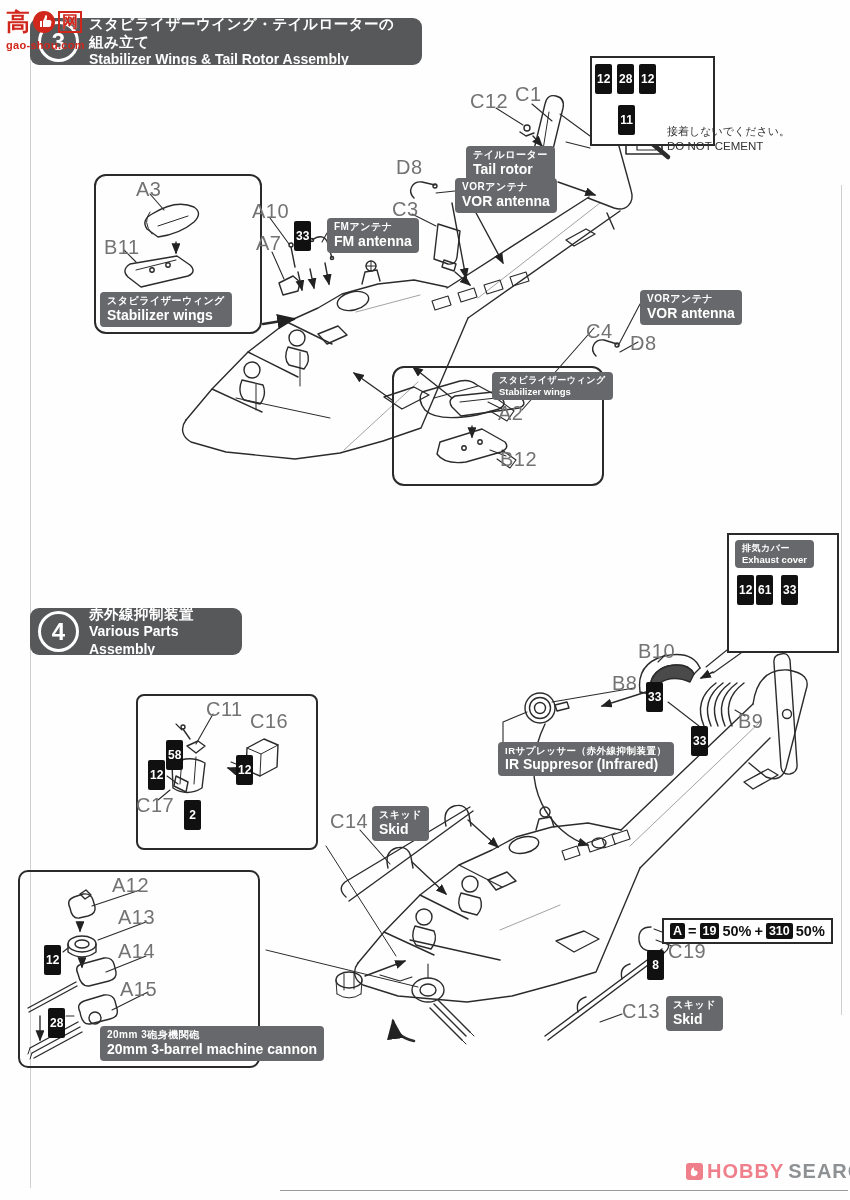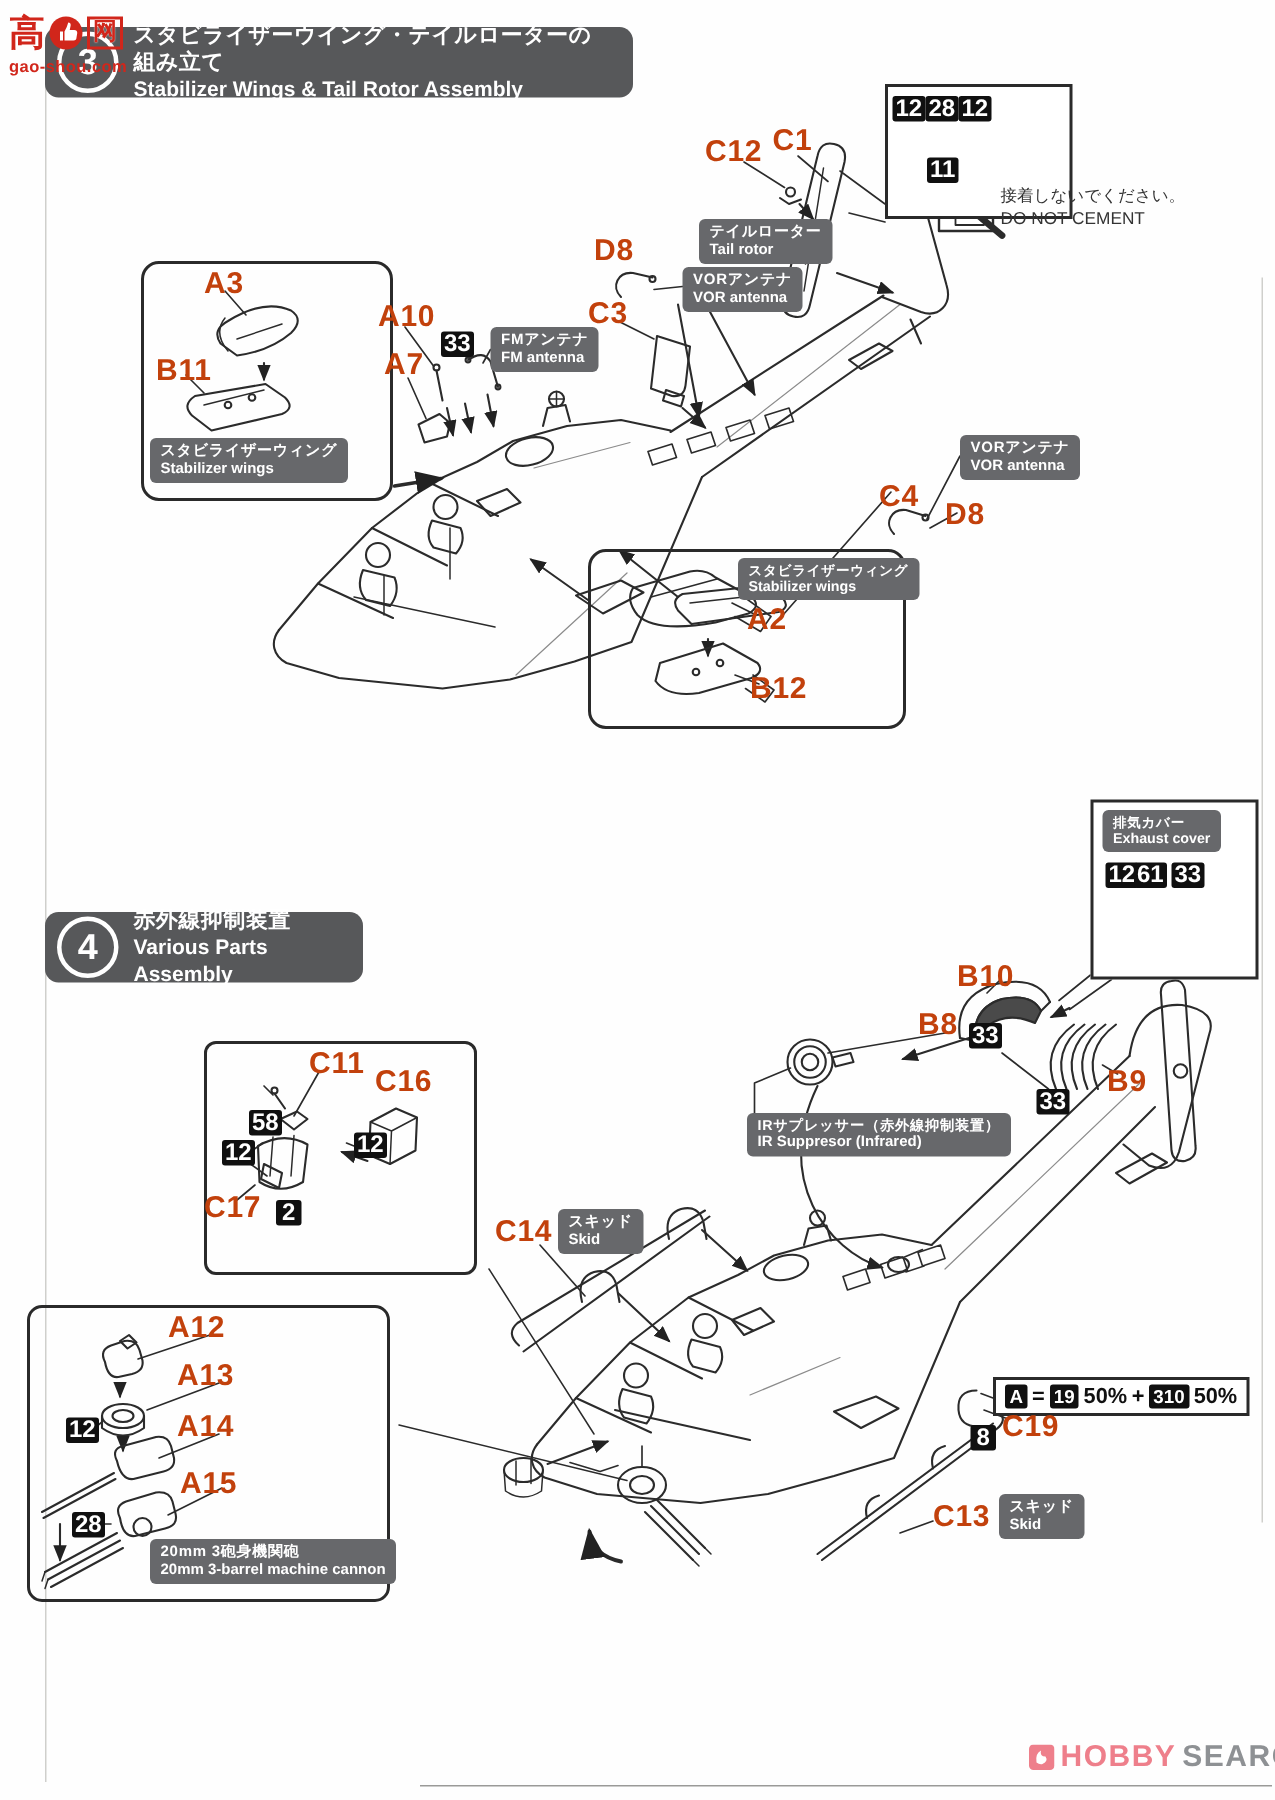--- a/index.html
+++ b/index.html
@@ -10,30 +10,30 @@
   
   .step-header{background:#57585a;border-radius:9px;color:#fff;display:flex;align-items:center;
                gap:10px;padding:3px 14px 3px 8px;z-index:4;box-sizing:border-box;}
   .step-num{flex:0 0 auto;width:35px;height:35px;border:3px solid #fff;border-radius:50%;
             display:flex;align-items:center;justify-content:center;
             font-size:24px;font-weight:bold;color:#fff;}
   .step-titles{display:flex;flex-direction:column;line-height:1.25;}
   .step-titles .jp{font-size:14.5px;font-weight:bold;letter-spacing:.5px;}
   .step-titles .en{font-size:14px;font-weight:bold;}
   
-  .callout{font-size:20px;font-weight:bold;color:#c2410c;z-index:3;letter-spacing:.5px;}
+  .callout{font-size:20px;font-weight:normal;color:#737373;z-index:3;letter-spacing:.5px;}
   
   .tag{background:#67686b;color:#fff;border-radius:4px;padding:3px 7px;z-index:3;line-height:1.2;}
   .tag .jp{display:block;font-size:10px;font-weight:bold;letter-spacing:.5px;white-space:nowrap;}
-  .tag .en{display:block;font-size:10px;font-weight:bold;white-space:nowrap;}
+  .tag .en{display:block;font-size:14px;font-weight:bold;white-space:nowrap;}
   .tag.small .jp{font-size:9px;}
   .tag.small .en{font-size:9.5px;}
   
-  .badge{background:#101010;color:#fff;min-width:17px;height:17px;padding:0 2px;border-radius:2px;
-         display:flex;align-items:center;justify-content:center;font-size:16px;font-weight:bold;z-index:3;box-sizing:border-box;}
+  .badge{background:#101010;color:#fff;min-width:17px;height:30px;padding:0 2px;border-radius:2px;
+         display:flex;align-items:center;justify-content:center;font-size:12px;font-weight:bold;z-index:3;box-sizing:border-box;}
   
   .pbox{border:2px solid #2a2a2a;border-radius:12px;z-index:2;box-sizing:border-box;background:transparent;}
   .inset-box{border:2px solid #2a2a2a;background:#fff;z-index:2;box-sizing:border-box;}
   
   .formula{border:2px solid #2a2a2a;background:#fff;display:flex;align-items:center;gap:3px;
            padding:3px 6px;z-index:3;box-sizing:border-box;}
   .fbadge{background:#101010;color:#fff;padding:0 3px;height:16px;display:flex;align-items:center;
           font-size:12.5px;font-weight:bold;border-radius:2px;}
   .feq,.fpct{font-size:14.5px;font-weight:bold;color:#111;}
   

